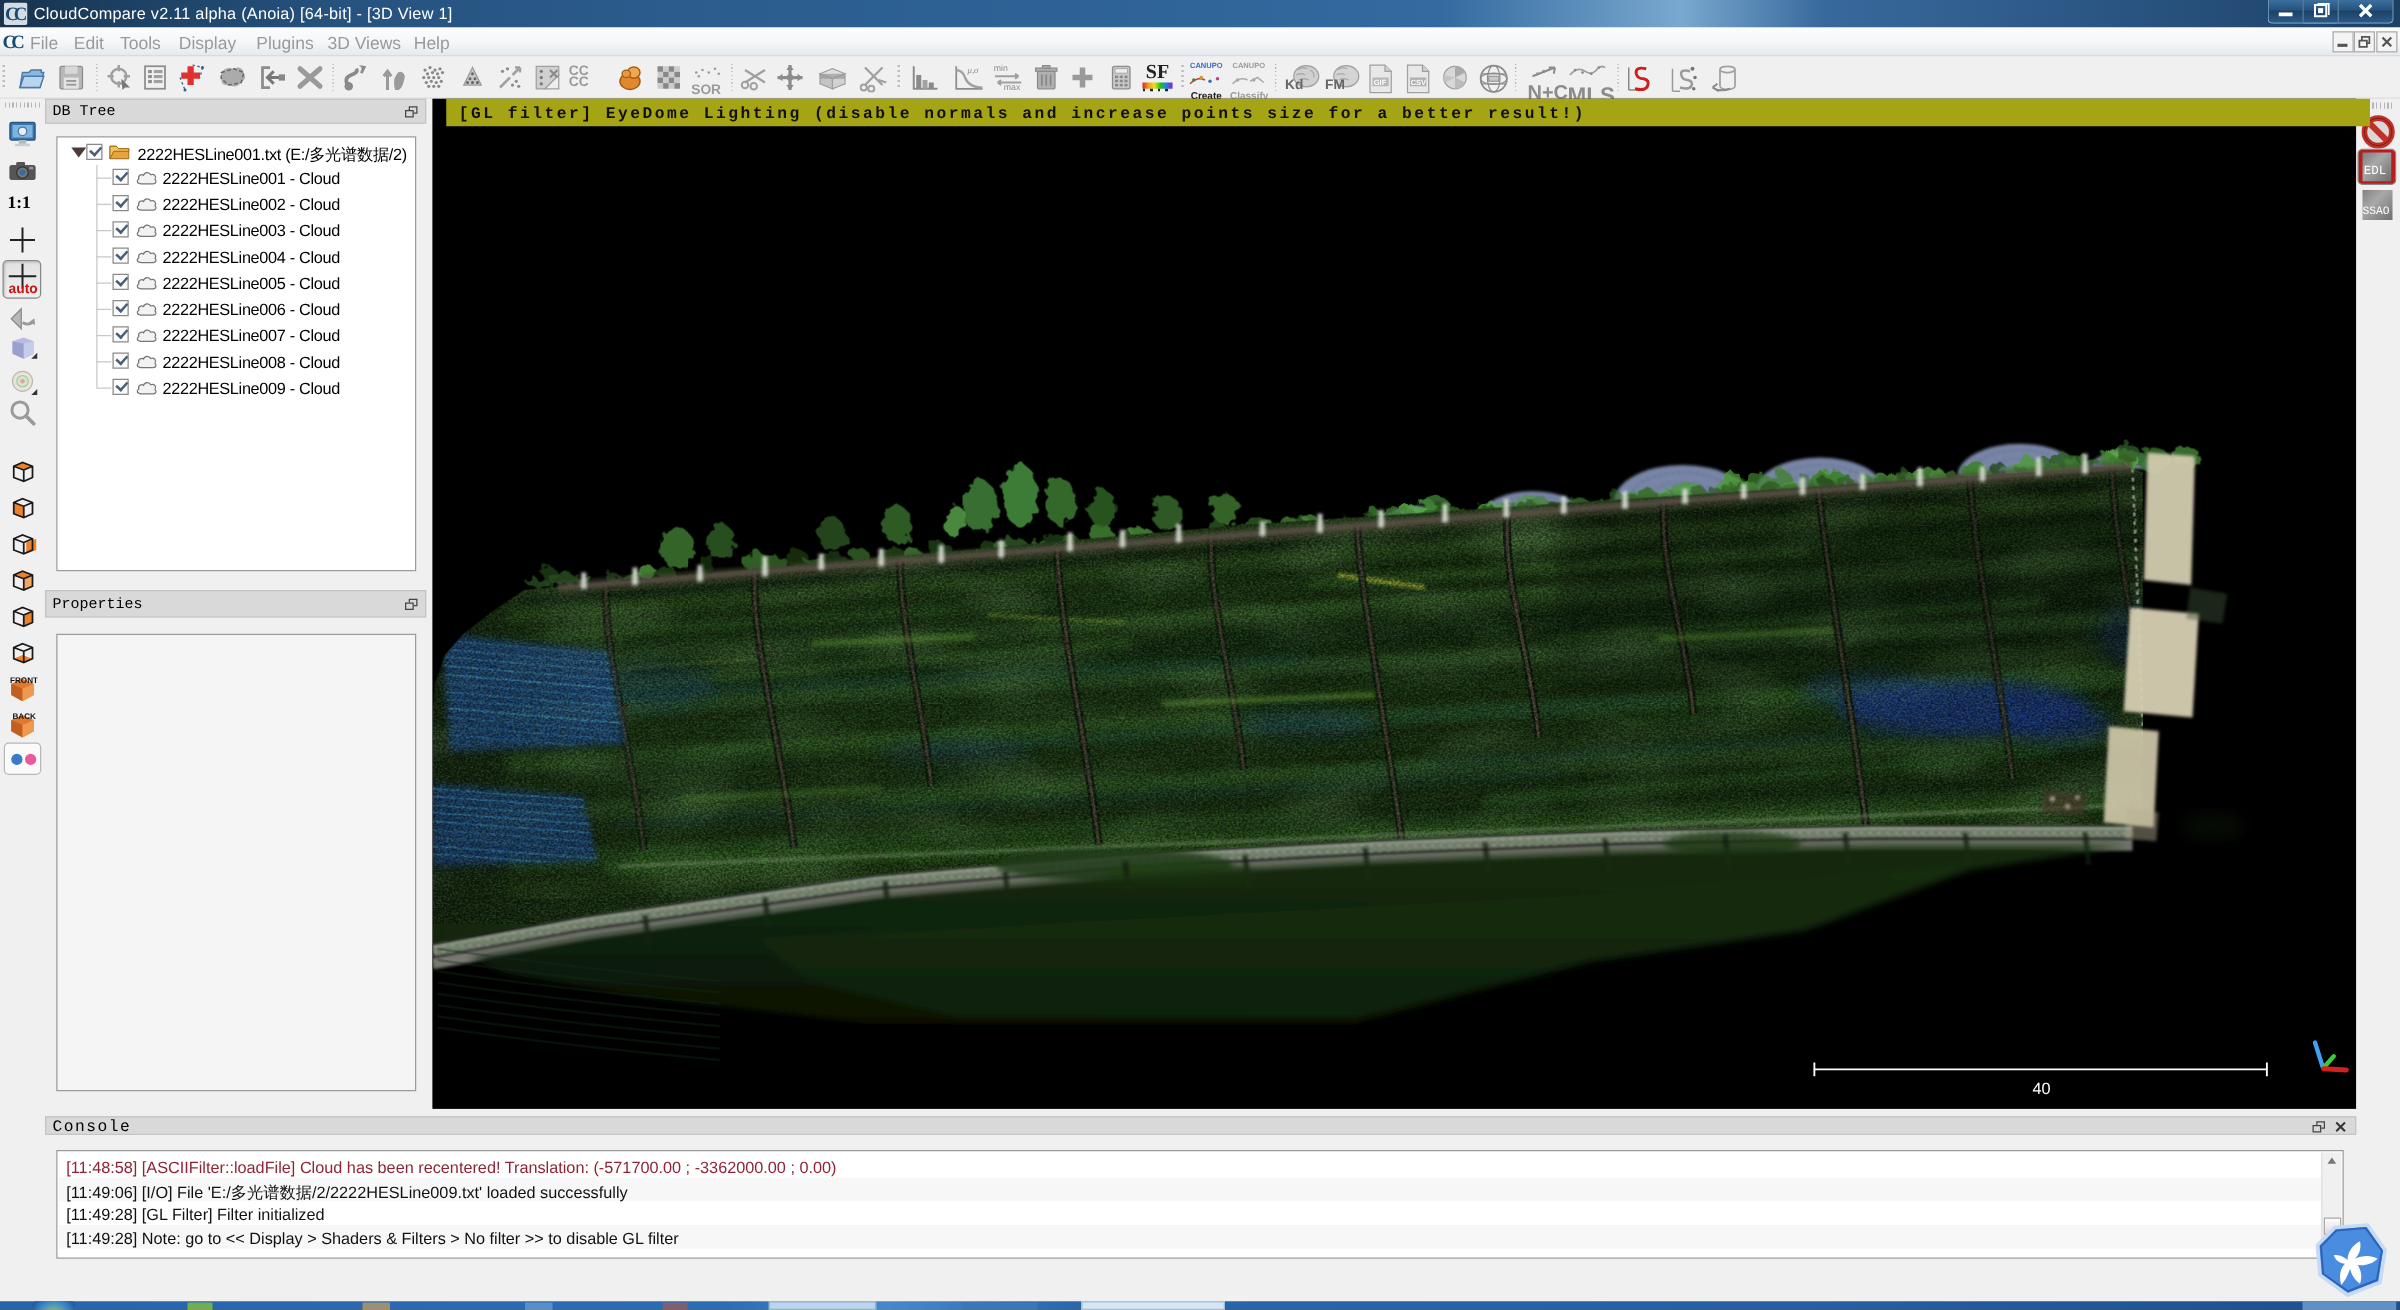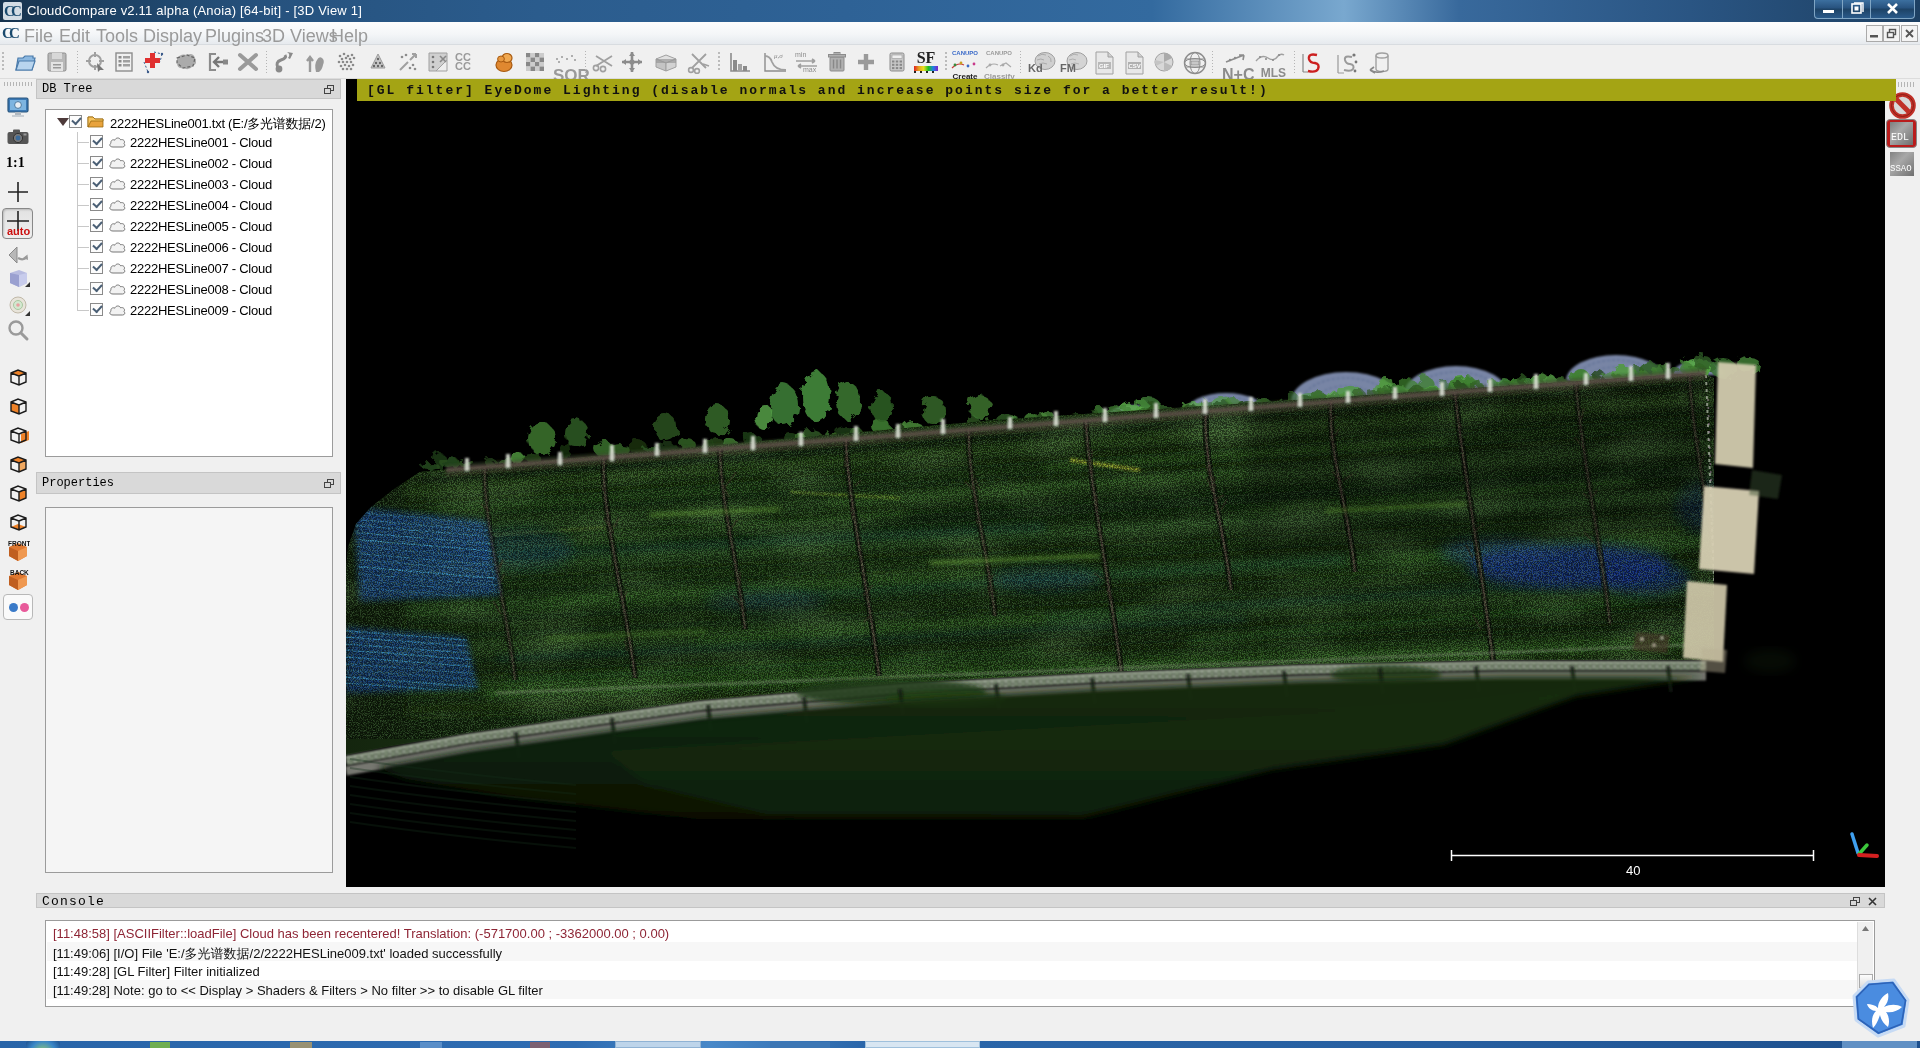--- a/index.html
+++ b/index.html
@@ -13,21 +13,21 @@
   
   #winbtns { position:absolute; right:5px; top:0; height:19px; display:flex; }
   .wbtn { height:19px; background:linear-gradient(#3c6f9f, #27527e 45%, #1d4265 50%, #2a5a8a);
      border:1px solid #7fa5c4; border-top:none; position:relative; }
   .wbtn.b1 { width:29px; border-radius:0 0 0 4px; }
   .wbtn.b2 { width:27px; border-left:none; border-right:none;}
   .wbtn.b3 { width:45px; border-radius:0 0 4px 0; }
   
   #menubar { position:absolute; left:0; top:22px; width:1920px; height:23px;
     background:linear-gradient(#fdfdfd,#f4f6f8 55%,#e6eaee); border-bottom:1px solid #d8dce0; }
-  .menu { position:absolute; top:4px; color:#9a9a9a; font-size:18px; }
+  .menu { position:absolute; top:4px; color:#9a9a9a; font-size:14px; }
   
   .mdib { position:absolute; top:3px; width:17px; height:17px; border:1px solid #aaa; background:#f4f4f4; }
   
   #toolbar { position:absolute; left:0; top:46px; width:1920px; height:33px; background:#f0f0f0;
      border-bottom:1px solid #dcdcdc; }
   .ticon { position:absolute; top:4px; width:24px; height:24px; }
   .tsep { position:absolute; top:5px; width:3px; height:22px;
      background:repeating-linear-gradient(#b5b5b5 0 1px, transparent 1px 3px); width:1px; }
   .tgrip { position:absolute; top:6px; width:2px; height:20px;
      background:repeating-linear-gradient(to bottom,#bbb 0 2px, transparent 2px 4px); }
@@ -247,21 +247,21 @@
 <div class="ticon" style="left:553px;top:4px;width:24px;height:24px;">
       <div style="position:relative;width:24px;height:24px;">
 <svg width="24" height="10" viewBox="0 0 24 10">
           <circle cx="4" cy="5" r="1" fill="#999"></circle>
           <circle cx="9" cy="3" r="1" fill="#999"></circle>
           <circle cx="14" cy="5" r="1" fill="#999"></circle>
           <circle cx="19" cy="2" r="1" fill="#999"></circle>
           <circle cx="22" cy="6" r="1" fill="#999"></circle>
           <circle cx="6" cy="8" r="1" fill="#999"></circle>
         </svg>
-<div style="font-weight:bold;font-size:17px;color:#9a9a9a;margin-top:-2px;">SOR</div></div>
+<div style="font-weight:bold;font-size:11px;color:#9a9a9a;margin-top:-2px;">SOR</div></div>
     </div>
 <div class="tsep" style="left:585px"></div>
 <div class="ticon" style="left:592px;top:4px;width:24px;height:24px;"><svg width="24" height="24" viewBox="0 0 24 24">
 <path d="M4 6 L20 16 M20 6 L4 16" stroke="#a0a0a0" stroke-width="1.8"></path>
 <circle cx="4" cy="18" r="2.6" fill="none" stroke="#a0a0a0" stroke-width="1.6"></circle>
 <circle cx="11" cy="19" r="2.6" fill="none" stroke="#a0a0a0" stroke-width="1.6"></circle>
 </svg></div>
 <div class="ticon" style="left:620px;top:4px;width:24px;height:24px;"><svg width="24" height="24" viewBox="0 0 24 24">
 <path d="M12 2 V22 M2 12 H22" stroke="#8c8c8c" stroke-width="2.6"></path>
 <path d="M12 2 L9 6 H15 Z M12 22 L9 18 H15 Z M2 12 L6 9 V15 Z M22 12 L18 9 V15 Z" fill="#8c8c8c"></path>
@@ -407,21 +407,21 @@
     </div>
 <div class="ticon" style="left:1254px;top:4px;width:32px;height:24px;">
       <div style="position:relative;width:32px;height:26px;">
 <svg width="32" height="12" viewBox="0 0 32 12">
           <path d="M2 9 Q8 2 14 6 Q20 10 24 4 Q27 1 30 3" stroke="#a0a0a0" stroke-width="1.4" fill="none"></path>
           <circle cx="6" cy="5" r="1.1" fill="#8c8c8c"></circle>
           <circle cx="12" cy="7" r="1.1" fill="#8c8c8c"></circle>
           <circle cx="19" cy="8" r="1.1" fill="#8c8c8c"></circle>
           <circle cx="25" cy="3" r="1.1" fill="#8c8c8c"></circle>
         </svg>
-<div style="font-size:12px;font-weight:bold;color:#8c8c8c;margin-top:-2px;text-align:right;">MLS</div>
+<div style="font-size:18px;font-weight:bold;color:#8c8c8c;margin-top:-2px;text-align:right;">MLS</div>
 </div>
     </div>
 <div class="tsep" style="left:1294px"></div>
 <div class="ticon" style="left:1300px;top:4px;width:24px;height:26px;"><svg width="24" height="26" viewBox="0 0 24 26">
 <path d="M3 4 V22 M3 22 H8" stroke="#888" stroke-width="1.2"></path>
 <path d="M17 5 Q8 3 9 9 Q10 13 15 13 Q20 14 18 19 Q16 23 8 21" stroke="#cc2020" stroke-width="2.4" fill="none"></path>
 </svg></div>
 <div class="ticon" style="left:1334px;top:4px;width:26px;height:26px;"><svg width="26" height="26" viewBox="0 0 26 26">
 <path d="M4 5 V23 M4 23 H10" stroke="#999" stroke-width="1.2"></path>
 <path d="M18 7 Q10 5 11 10 Q12 14 16 14 Q21 15 19 19 Q17 22 10 20" stroke="#9a9a9a" stroke-width="2" fill="none"></path>

